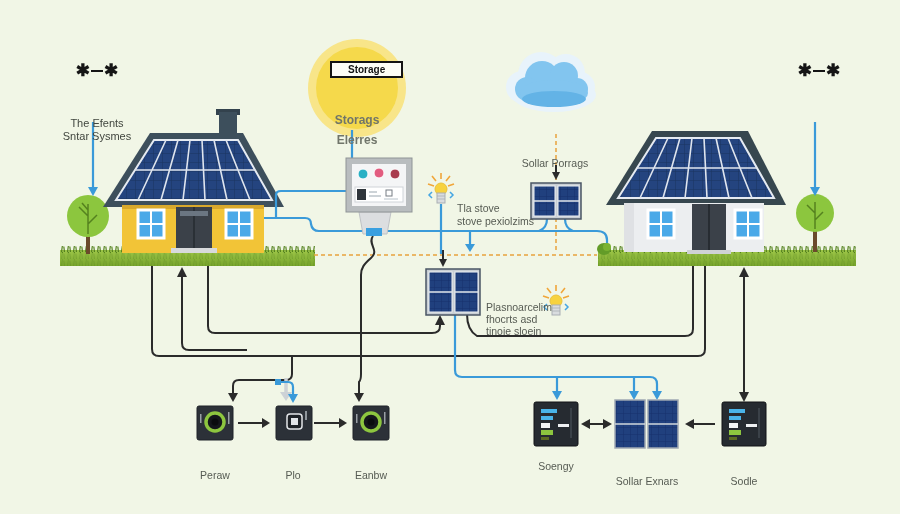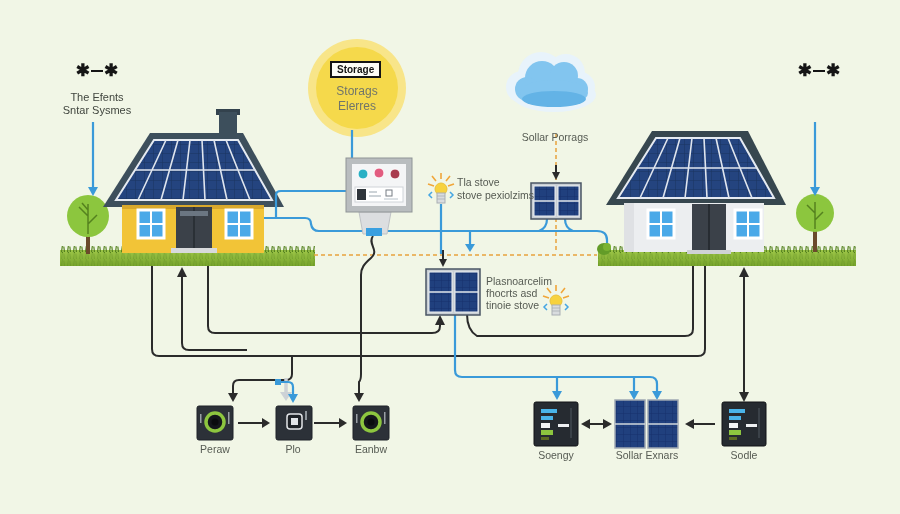--- a/index.html
+++ b/index.html
@@ -1,24 +1,24 @@
 <!DOCTYPE html>
 <html><head>
 <meta charset="utf-8">
 <style>
   html,body{margin:0;padding:0;}
   body{font-family:"Liberation Sans", sans-serif;}
   .canvas{position:relative;width:900px;height:514px;background:#f1f6e6;overflow:hidden;}
   .canvas svg{position:absolute;left:0;top:0;}
-  .label{position:absolute;font-size:10.5px;color:#565b53;white-space:pre-line;line-height:13px;}
+  .label{position:absolute;font-size:10.5px;color:#565b53;white-space:pre-line;line-height:13px;margin-top:26px;}
   .center{text-align:center;}
   .title{color:#41463f;font-size:11px;}
-  .bold-label{font-weight:normal;color:#70756a;font-size:12px;line-height:15px;}
+  .bold-label{font-weight:bold;color:#70756a;font-size:12px;line-height:20px;}
   .badge{position:absolute;background:#fdfdf6;border:2px solid #141414;font-weight:bold;
-         font-size:10px;padding:0 5px;line-height:13px;color:#141414;}
+         font-size:10px;padding:0 16px;line-height:13px;color:#141414;}
   .stars{position:absolute;display:flex;align-items:center;justify-content:center;}
   .star{font-size:17px;font-weight:bold;color:#151515;line-height:1;}
   .star-link{width:12px;height:2px;background:#151515;margin:0 1px;}
 </style>
 </head>
 <body>
 
 <div class="canvas">
 
 <svg width="900" height="514" viewBox="0 0 900 514">
@@ -308,23 +308,23 @@
 <div class="badge" style="left:330px;top:61px">Storage</div>
 <div class="label center bold-label" style="left:315px;top:84px;width:84px">Storags
 Elerres</div>
 
 <div class="label center" style="left:504px;top:131px;width:102px">Sollar Porrags</div>
 
 <div class="label" style="left:457px;top:176px;width:112px">Tla stove
 stove pexiolzims</div>
 <div class="label" style="left:486px;top:275px;width:95px;line-height:12px">Plasnoarcelim
 fhocrts asd
-tinoie stove</div>
+tinoie sloein</div>
 
 <div class="label center" style="left:185px;top:443px;width:60px">Peraw</div>
 <div class="label center" style="left:263px;top:443px;width:60px">Plo</div>
 <div class="label center" style="left:341px;top:443px;width:60px">Eanbw</div>
 
-<div class="label center" style="left:526px;top:449px;width:60px">Soengy</div>
+<div class="label center" style="left:526px;top:434px;width:60px">Soengy</div>
 <div class="label center" style="left:605px;top:449px;width:84px">Sollar Exnars</div>
 <div class="label center" style="left:714px;top:449px;width:60px">Sodle</div>
 
 </div>
 
 </body></html>

